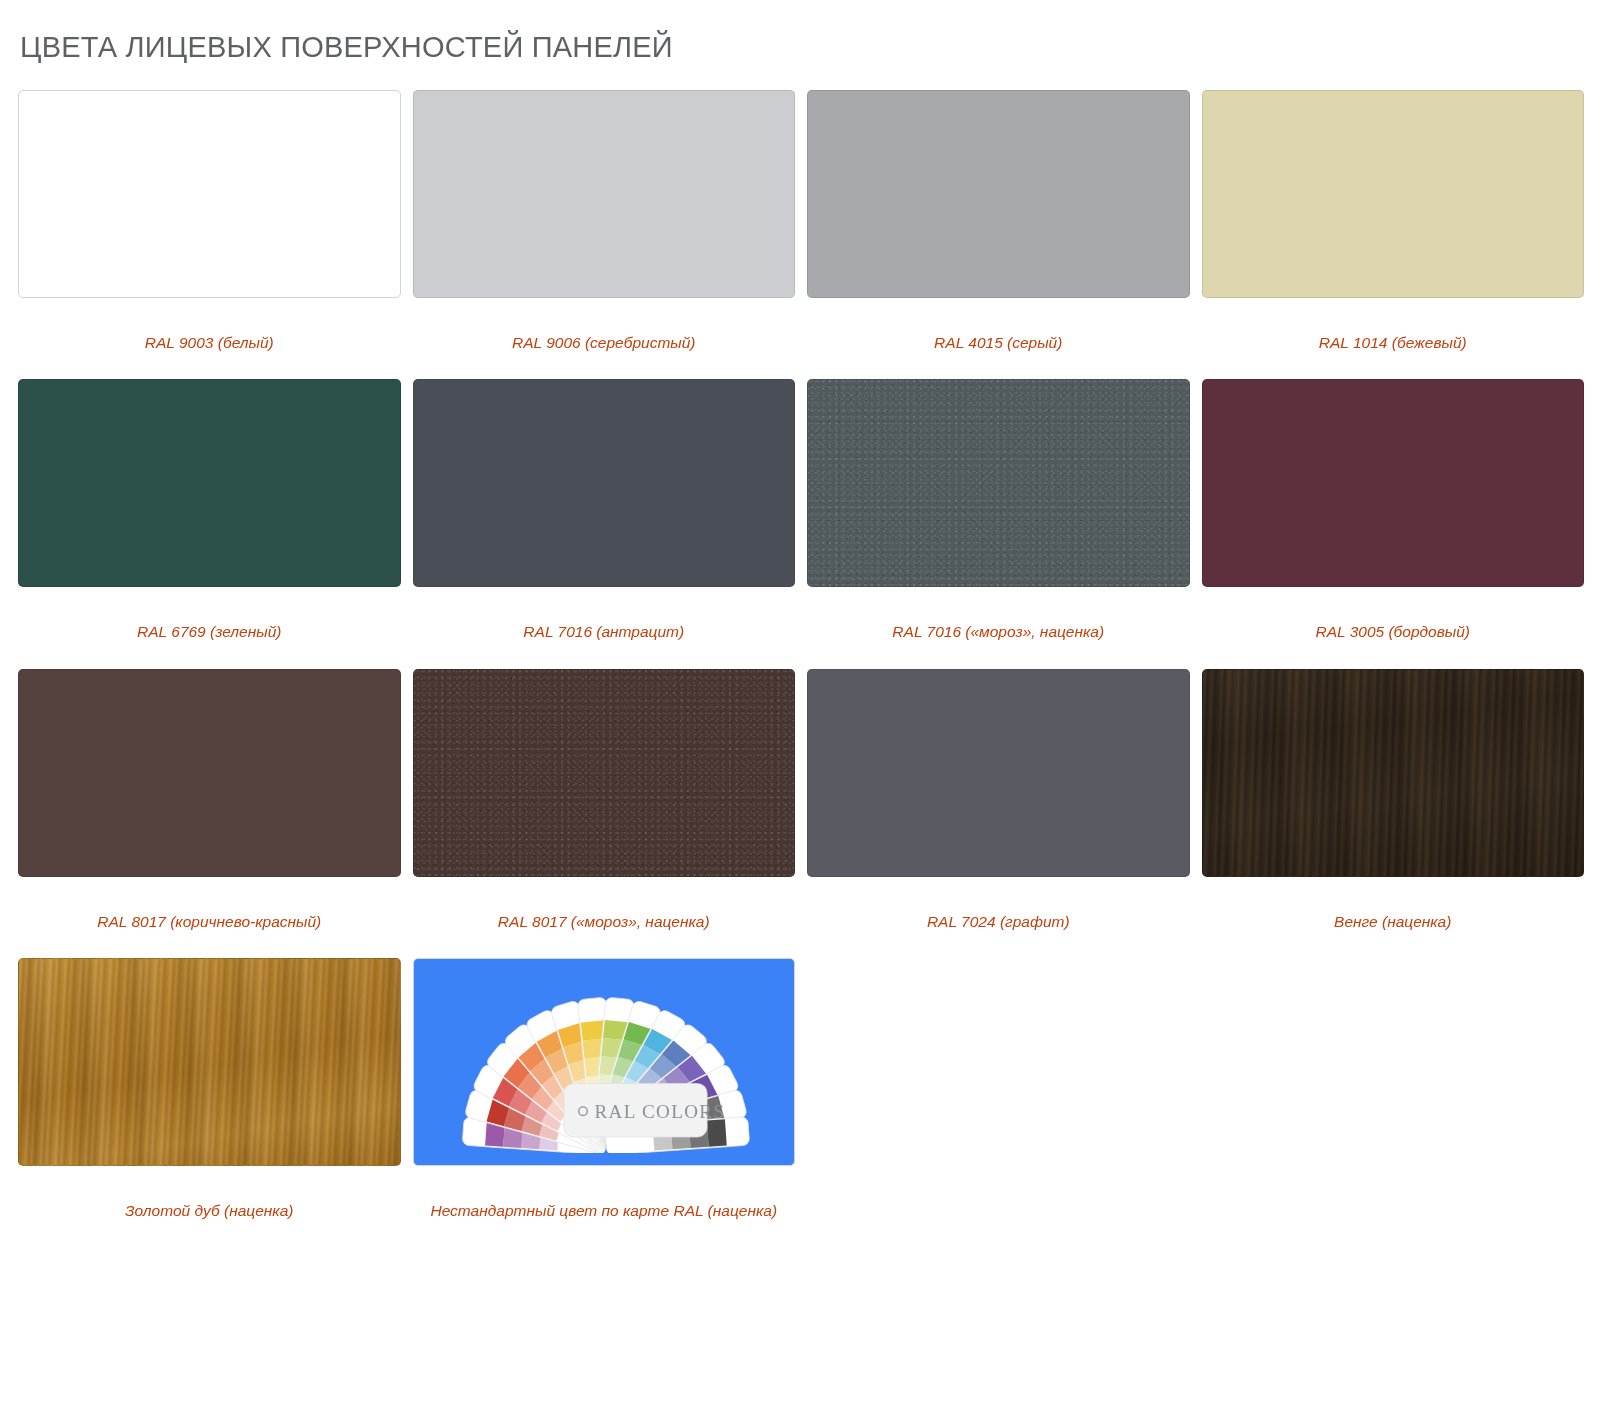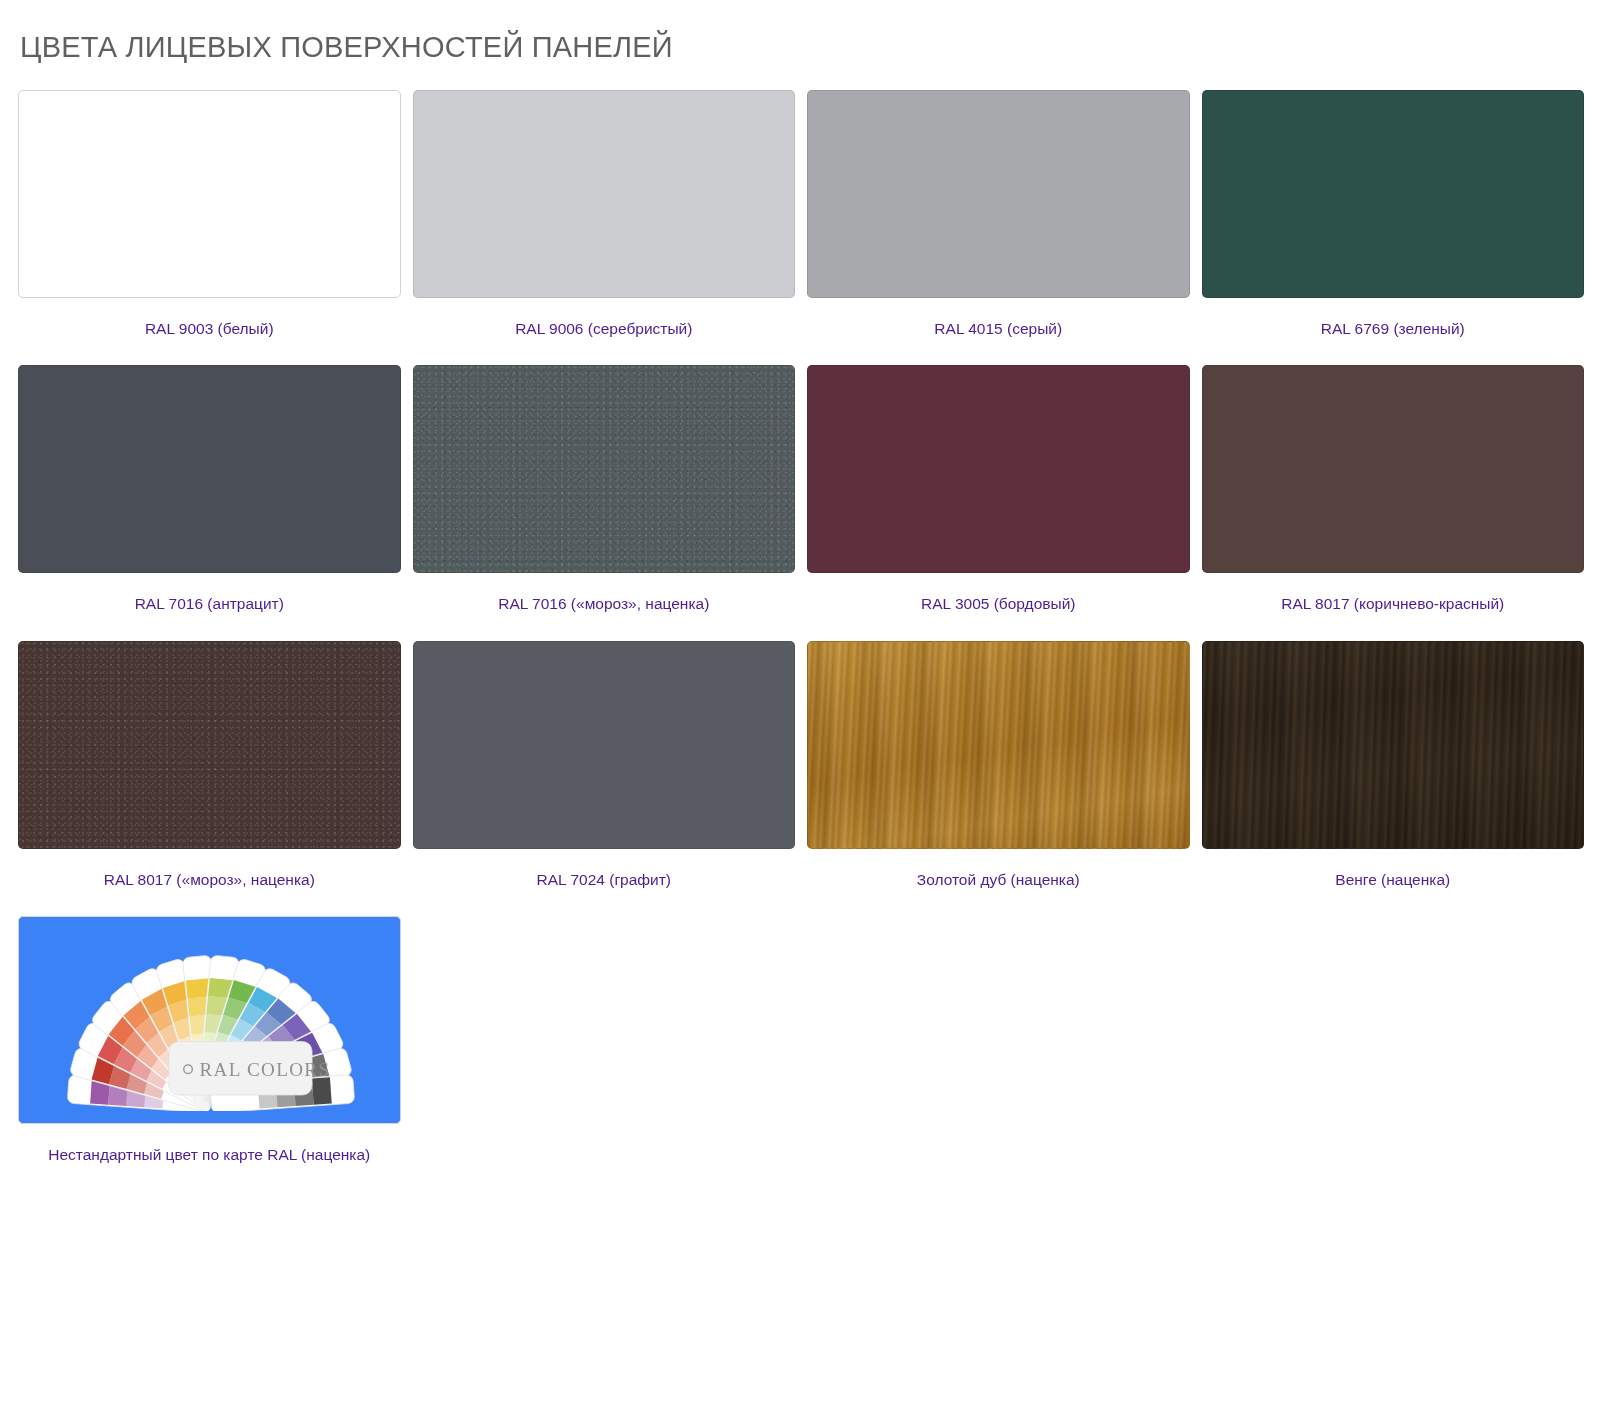--- a/index.html
+++ b/index.html
@@ -60,24 +60,25 @@
     background-color: #ffffff;
   }
 
   .swatch-chip.bordered {
     border: 1px solid #d2d4d6;
   }
 
   .swatch-caption {
     text-align: center;
     font-size: 15.5px;
-    color: #4c1d95;
-    margin-top: 21px;
+    color: #c2410c;
+    margin-top: 35px;
     line-height: 1.25;
     font-weight: 400;
+    font-style: italic;
   }
 
   
   .tex-frost::after {
     content: "";
     position: absolute;
     inset: 0;
     background-image:
       radial-gradient(circle at 12% 24%, rgba(255,255,255,0.16) 0.6px, transparent 1.2px),
       radial-gradient(circle at 38% 62%, rgba(0,0,0,0.16) 0.6px, transparent 1.2px),
@@ -151,20 +152,24 @@
       </div>
       <div class="swatch-cell">
         <div class="swatch-chip" style="background-color: rgb(203, 205, 209);"></div>
         <div class="swatch-caption">RAL 9006 (серебристый)</div>
       </div>
       <div class="swatch-cell">
         <div class="swatch-chip" style="background-color: rgb(168, 169, 173);"></div>
         <div class="swatch-caption">RAL 4015 (серый)</div>
       </div>
       <div class="swatch-cell">
+        <div class="swatch-chip" style="background-color: rgb(222, 214, 174);"></div>
+        <div class="swatch-caption">RAL 1014 (бежевый)</div>
+      </div>
+      <div class="swatch-cell">
         <div class="swatch-chip" style="background-color: rgb(44, 81, 74);"></div>
         <div class="swatch-caption">RAL 6769 (зеленый)</div>
       </div>
       <div class="swatch-cell">
         <div class="swatch-chip" style="background-color: rgb(74, 78, 87);"></div>
         <div class="swatch-caption">RAL 7016 (антрацит)</div>
       </div>
       <div class="swatch-cell">
         <div class="swatch-chip tex-frost" style="background-color: rgb(81, 90, 92);"></div>
         <div class="swatch-caption">RAL 7016 («мороз», наценка)</div>
@@ -179,26 +184,26 @@
       </div>
       <div class="swatch-cell">
         <div class="swatch-chip tex-frost" style="background-color: rgb(71, 54, 49);"></div>
         <div class="swatch-caption">RAL 8017 («мороз», наценка)</div>
       </div>
       <div class="swatch-cell">
         <div class="swatch-chip" style="background-color: rgb(88, 91, 97);"></div>
         <div class="swatch-caption">RAL 7024 (графит)</div>
       </div>
       <div class="swatch-cell">
+        <div class="swatch-chip tex-wenge" style="background-color: rgb(49, 38, 27);"></div>
+        <div class="swatch-caption">Венге (наценка)</div>
+      </div>
+      <div class="swatch-cell">
         <div class="swatch-chip tex-oak" style="background-color: rgb(173, 119, 38);"></div>
         <div class="swatch-caption">Золотой дуб (наценка)</div>
-      </div>
-      <div class="swatch-cell">
-        <div class="swatch-chip tex-wenge" style="background-color: rgb(49, 38, 27);"></div>
-        <div class="swatch-caption">Венге (наценка)</div>
       </div>
       <div class="swatch-cell">
         <div class="swatch-chip bordered fan-tile" style="background-color: #3b82f6;">
           <svg viewBox="0 0 340 190" class="fan-svg">
             <g transform="rotate(-86 172 178)">
               <rect x="157" y="28" width="30" height="150" rx="7" fill="#ffffff" stroke="#e3e4e6" stroke-width="0.8"></rect>
               <rect x="158.2" y="52" width="27.6" height="19" fill="#9b59a8" opacity="1.00"></rect>
               <rect x="158.2" y="71" width="27.6" height="19" fill="#9b59a8" opacity="0.77"></rect>
               <rect x="158.2" y="90" width="27.6" height="19" fill="#9b59a8" opacity="0.54"></rect>
               <rect x="158.2" y="109" width="27.6" height="19" fill="#9b59a8" opacity="0.31"></rect>

